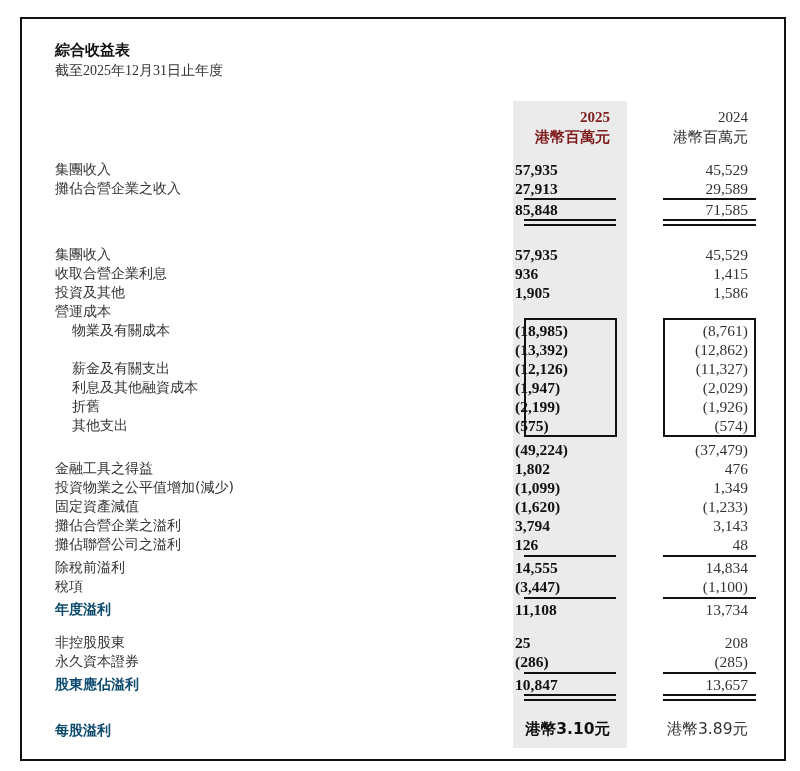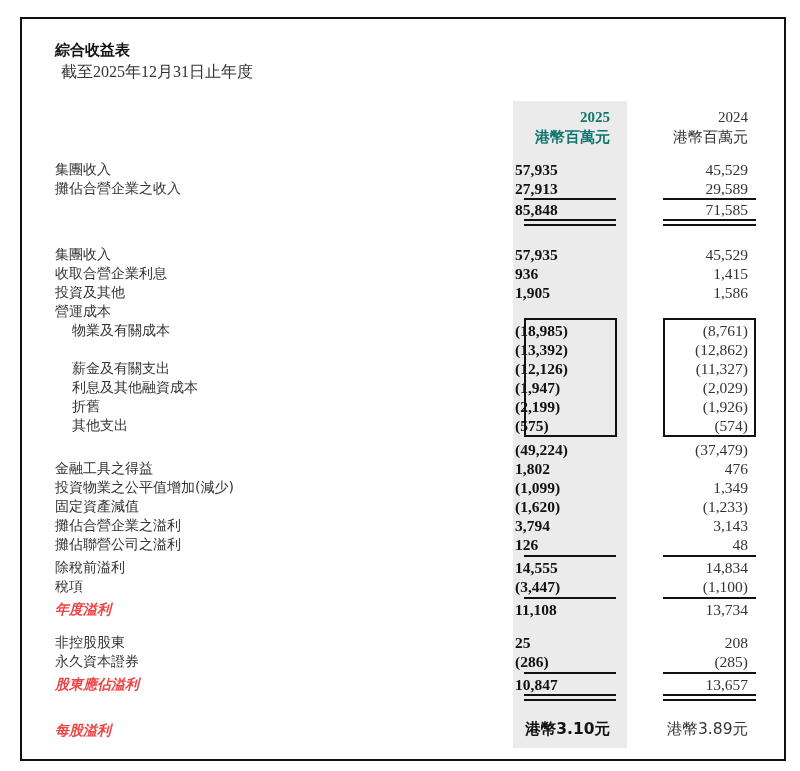--- a/index.html
+++ b/index.html
@@ -3,29 +3,29 @@
 <meta charset="utf-8">
 <style>
   html, body { margin:0; padding:0; background:#ffffff; }
   body { width:800px; height:771px; position:relative; overflow:hidden;
          font-family: "Liberation Serif", "DejaVu Serif", serif; color:#222; }
   .frame { position:absolute; left:20px; top:17px; width:766px; height:744px;
            border:2px solid #111; box-sizing:border-box; }
   .graycol { position:absolute; left:513px; top:101px; width:114px; height:647px; background:#ebebeb; }
   .title { position:absolute; left:55px; top:41px; font-family:"DejaVu Sans", sans-serif;
            font-weight:bold; font-size:15px; color:#111; }
-  .subtitle { position:absolute; left:61px; top:62px; font-size:16px; color:#333; }
+  .subtitle { position:absolute; left:55px; top:62px; font-size:14px; color:#333; }
   .hdr { position:absolute; text-align:right; font-size:15px; line-height:20px; }
-  .hdr.y25 { left:515px; width:95px; top:107px; font-weight:bold; color:#0f766e; }
+  .hdr.y25 { left:515px; width:95px; top:107px; font-weight:bold; color:#7f1d1d; }
   .hdr.y24 { left:640px; width:108px; top:107px; color:#333; }
   .row { position:absolute; left:0; width:644px; height:19px; }
   .row .lbl { position:absolute; left:55px; top:0; font-family:"DejaVu Sans", sans-serif;
               font-size:14px; color:#333; white-space:nowrap; line-height:19px; }
   .row .lbl.indent { left:72px; }
-  .row .lbl.bold { font-weight:bold; color:#ef4444;font-style:italic; }
+  .row .lbl.bold { font-weight:bold; color:#0c4a6e; }
   .row .v25 { position:absolute; left:515px; width:95px; text-align:left; font-weight:bold;
               font-size:15.5px; color:#111; line-height:19px; }
   .row .v24 { position:absolute; left:640px; width:108px; text-align:right;
               font-size:15.5px; color:#333; line-height:19px; }
   .row .v25.neg, .row .v24.neg { margin-right:-5px; }
   .line { position:absolute; height:0; border-top:2px solid #111; }
   .dline { position:absolute; height:3px; border-top:2px solid #111; border-bottom:2px solid #111; }
   .box { position:absolute; border:2px solid #111; box-sizing:border-box; }
   .eps25 { position:absolute; left:515px; width:95px; top:719px; text-align:right; font-weight:bold;
            font-size:15.5px; color:#111; font-family:"DejaVu Sans", sans-serif; }

